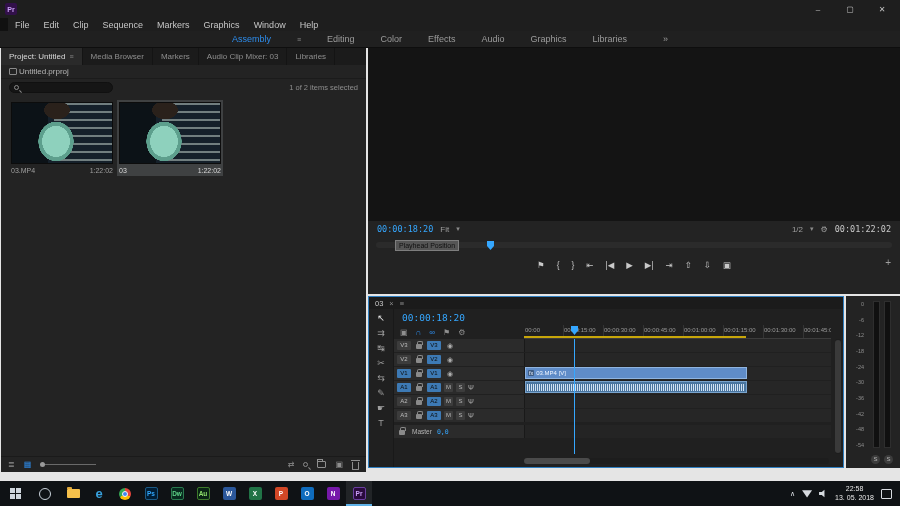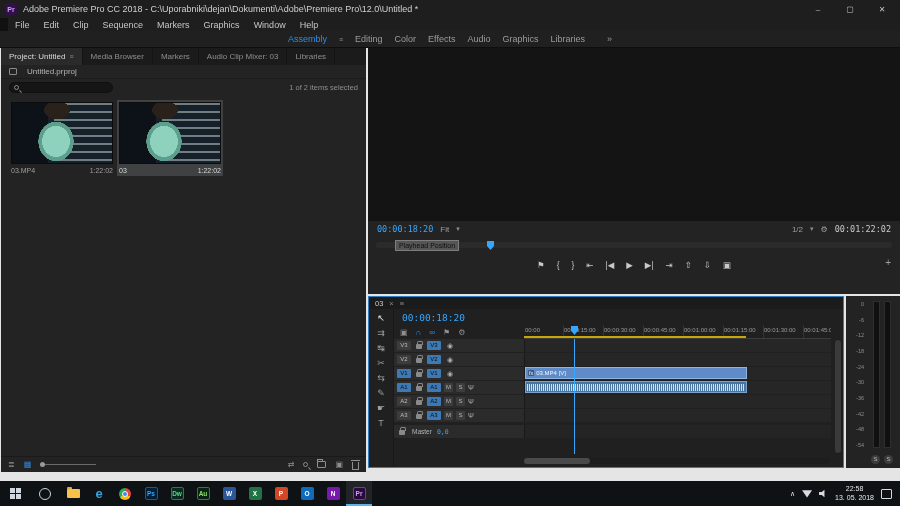--- a/index.html
+++ b/index.html
@@ -12,35 +12,35 @@
   .prb{width:12px;height:12px;border-radius:2px;background:#32104a;color:#c9a0f5;font-size:7px;font-weight:bold;display:flex;align-items:center;justify-content:center}
   .ttl{white-space:nowrap;overflow:hidden;text-overflow:ellipsis;max-width:740px}
   .tb .sp{flex:1}
   .wbtn{width:26px;text-align:center;font-size:8px;color:#c0c0c0}
 
   
   .mb{position:absolute;left:8px;top:18px;width:100%;height:13px;background:#1e1e1e;display:flex;align-items:center;font-size:9px;color:#c6c6c6}
   .mb span{padding:0 7px}
 
   
-  .ws{position:absolute;left:0;top:31px;width:100%;height:17px;background:#202020;border-bottom:1px solid #0e0e0e;display:flex;align-items:center;justify-content:center;gap:12px;font-size:9px;color:#9b9b9b}
+  .ws{position:absolute;left:0;top:31px;width:100%;height:17px;background:#202020;border-bottom:1px solid #0e0e0e;display:flex;align-items:center;justify-content:center;gap:26px;font-size:9px;color:#9b9b9b}
   .ws .act{color:#2d8ceb}
   .mi{font-size:7px;color:#8a8a8a}
   .ws .ovf{margin-left:10px;color:#9b9b9b}
 
   
   .main{position:absolute;left:0;top:48px;width:100%;height:433px;background:#e5e5e5}
   .panel{position:absolute;background:#232323}
   .tabs{height:17px;background:#1b1b1b;display:flex;align-items:stretch;font-size:8px;color:#8f8f8f}
   .tabs .t{display:flex;align-items:center;gap:4px;padding:0 8px;border-right:1px solid #141414;white-space:nowrap}
   .tabs .t.act{background:#2a2a2a;color:#dadada}
 
   
   .proj{left:1px;top:0;width:365px;height:424px}
-  .pbread{height:14px;display:flex;align-items:center;gap:10px;padding:0 8px;font-size:8px;color:#b5b5b5;border-bottom:1px solid #1b1b1b}
+  .pbread{height:14px;display:flex;align-items:center;gap:2px;padding:0 8px;font-size:8px;color:#b5b5b5;border-bottom:1px solid #1b1b1b}
   .pico{width:8px;height:7px;border:1px solid #8a8a8a;border-radius:1px}
   .psearch{height:17px;display:flex;align-items:center;padding:0 8px;}
   .sbox{width:104px;height:11px;background:#151515;border:1px solid #101010;border-radius:6px;display:flex;align-items:center;gap:3px;padding:0 4px}
   .mag{width:5px;height:5px;border:1px solid #8a8a8a;border-radius:50%;position:relative;flex:none}
   .mag::after{content:"";position:absolute;width:3px;height:1px;background:#8a8a8a;left:4px;top:5px;transform:rotate(45deg)}
   .sbox input{flex:1;background:transparent;border:0;outline:0;color:#ddd;font-size:8px;min-width:0}
   .pstat{margin-left:auto;font-size:7.5px;color:#8f8f8f}
   .pbin{position:relative;height:360px}
   .tile{position:absolute;top:4px;width:106px;padding:2px}
   .tile.sel{background:#3f4142}
@@ -157,21 +157,20 @@
   .wifi{width:10px;height:8px;background:#d7dbe0;clip-path:polygon(50% 100%,0 10%,100% 10%)}
   .spk{width:9px;height:9px;background:#d7dbe0;clip-path:polygon(0 33%,30% 33%,60% 8%,60% 92%,30% 67%,0 67%)}
   .clock{display:flex;flex-direction:column;align-items:center;font-size:7px;line-height:8.5px;color:#e8e8e8}
   .notif{width:11px;height:10px;border:1px solid #d7dbe0;border-radius:1px}
 </style>
 </head>
 <body>
 
 <div class="tb">
   <span class="prb">Pr</span>
-  <span class="ttl">Adobe Premiere Pro CC 2018 - C:\Uporabniki\dejan\Dokumenti\Adobe\Premiere Pro\12.0\Untitled *</span>
   <span class="sp"></span>
   <span class="wbtn">–</span>
   <span class="wbtn">▢</span>
   <span class="wbtn">✕</span>
 </div>
 
 <div class="mb">
   <span>File</span>
   <span>Edit</span>
   <span>Clip</span>

